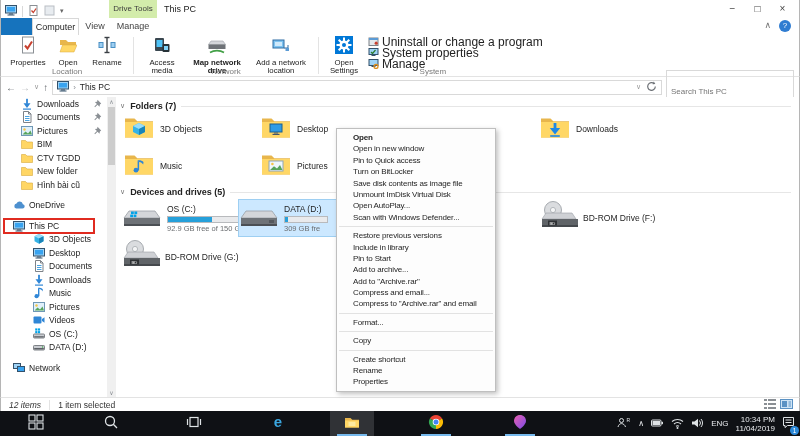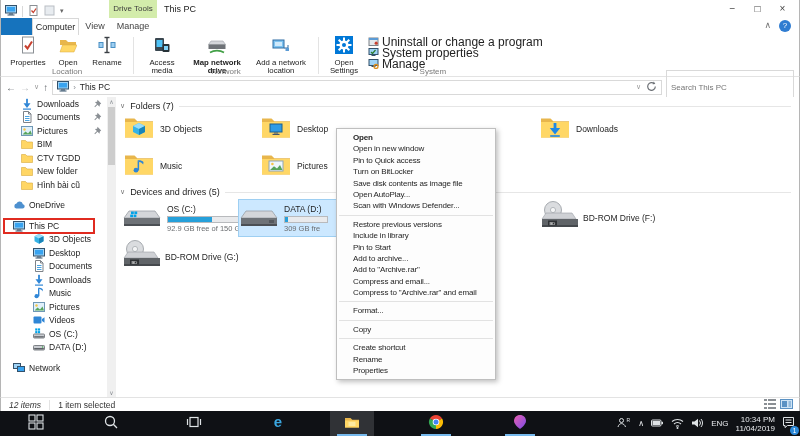--- a/index.html
+++ b/index.html
@@ -39,41 +39,41 @@
 
   
   .addressbar { position:absolute; left:0; top:77px; right:0; height:20px; background:#fff; display:flex; align-items:center; padding:0 5px; gap:4px; border-left:1px solid #b5b5b5; border-right:1px solid #b5b5b5; }
   .nav-glyph { font-size:10px; color:#5f6368; }
   .nav-glyph.fwd { color:#b9bcbf; }
   .nav-glyph.dd { font-size:7px; color:#9a9a9a; }
   .addrbox { flex:1; height:15px; border:1px solid #d9d9d9; display:flex; align-items:center; padding:0 4px; gap:4px; }
   .addrbox .crumb { font-size:8.5px; color:#222; }
   .addrbox .chev { color:#8a8f94; font-size:8px; }
   .addr-right { margin-left:auto; display:flex; align-items:center; gap:5px; }
-  .searchbox { width:128px; height:15px; border:1px solid #d9d9d9; display:flex; align-items:center; padding:16px 4px;gap:28px; }
+  .searchbox { width:128px; height:15px; border:1px solid #d9d9d9; display:flex; align-items:flex-start; padding:16px 4px;gap:28px; }
   .searchbox input { flex:1; border:none; outline:none; font-size:8px; color:#777; font-family:"Liberation Sans",sans-serif; background:transparent; }
 
   
   .sidebar { position:absolute; left:0; top:97px; width:116px; bottom:39px; background:#fff; border-left:1px solid #b5b5b5; overflow:hidden; }
   .sb-item { position:relative; height:13.5px; display:flex; align-items:center; font-size:8.5px; color:#222; }
   .sb-item .ic { display:flex; width:12px; justify-content:center; }
   .sb-item .lbl { margin-left:4px; white-space:nowrap; }
   .sb-item .pin { margin-left:auto; margin-right:14px; display:flex; }
   .lvl0 { padding-left:12px; } .lvl1 { padding-left:20px; } .lvl2 { padding-left:32px; }
   .gap { margin-top:7px; }
   .annotation { position:absolute; border:2px solid var(--annotation-red); pointer-events:none; z-index:60; }
   .sb-scroll { position:absolute; right:0; top:0; width:9px; height:100%; background:#f0f0f0; }
   .sb-thumb { position:absolute; left:1px; right:1px; top:10px; height:58px; background:#cdcdcd; }
   .sb-arrow { position:absolute; left:0; right:0; text-align:center; font-size:6px; color:#8a8f94; }
 
   
   .content { position:absolute; left:116px; top:97px; right:0; bottom:39px; background:#fff; border-right:1px solid #b5b5b5; }
   .sect-head { position:absolute; left:4px; right:8px; display:flex; align-items:center; gap:5px; }
   .sect-head .chev { font-size:7px; color:#777; }
-  .sect-head .lbl { font-size:9px; color:#222; white-space:nowrap; }
+  .sect-head .lbl { font-size:9px; color:#222; white-space:nowrap;font-weight:bold; }
   .sect-head .rule { flex:1; height:1px; background:#e6e6e6; }
   .tile { position:absolute; display:flex; align-items:center; }
   .tile .name { font-size:8.5px; color:#1e1e1e; margin-left:6px; white-space:nowrap; }
   .dtile { position:absolute; display:flex; align-items:center; }
   .dtile .txt { margin-left:5px; overflow:hidden; }
   .dtile .name { font-size:8.5px; color:#1e1e1e; white-space:nowrap; }
   .bar { height:7px; border:1px solid #b8babd; background:#e9eaec; margin:2px 0 1px 0; }
   .bar i { display:block; height:100%; background:var(--bar-fill); }
   .cap { font-size:7.5px; color:#6b6e71; white-space:nowrap; }
   .dtile.selected { background:var(--selection-bg); border:1px solid var(--selection-border); }
@@ -645,20 +645,21 @@
         </div>
       </div>
   </div>
 
   <div class="ctxmenu" id="ctxmenu">
       <div class="cm-item bold">Open</div>
       <div class="cm-item">Open in new window</div>
       <div class="cm-item">Pin to Quick access</div>
       <div class="cm-item">Turn on BitLocker</div>
       <div class="cm-item">Save disk contents as image file</div>
+      <div class="cm-item">Unmount ImDisk Virtual Disk</div>
       <div class="cm-item">Open AutoPlay...</div>
       <div class="cm-item">Scan with Windows Defender...</div>
       <div class="cm-sep"></div>
       <div class="cm-item">Restore previous versions</div>
       <div class="cm-item">Include in library</div>
       <div class="cm-item">Pin to Start</div>
       <div class="cm-item">Add to archive...</div>
       <div class="cm-item">Add to "Archive.rar"</div>
       <div class="cm-item">Compress and email...</div>
       <div class="cm-item">Compress to "Archive.rar" and email</div>

